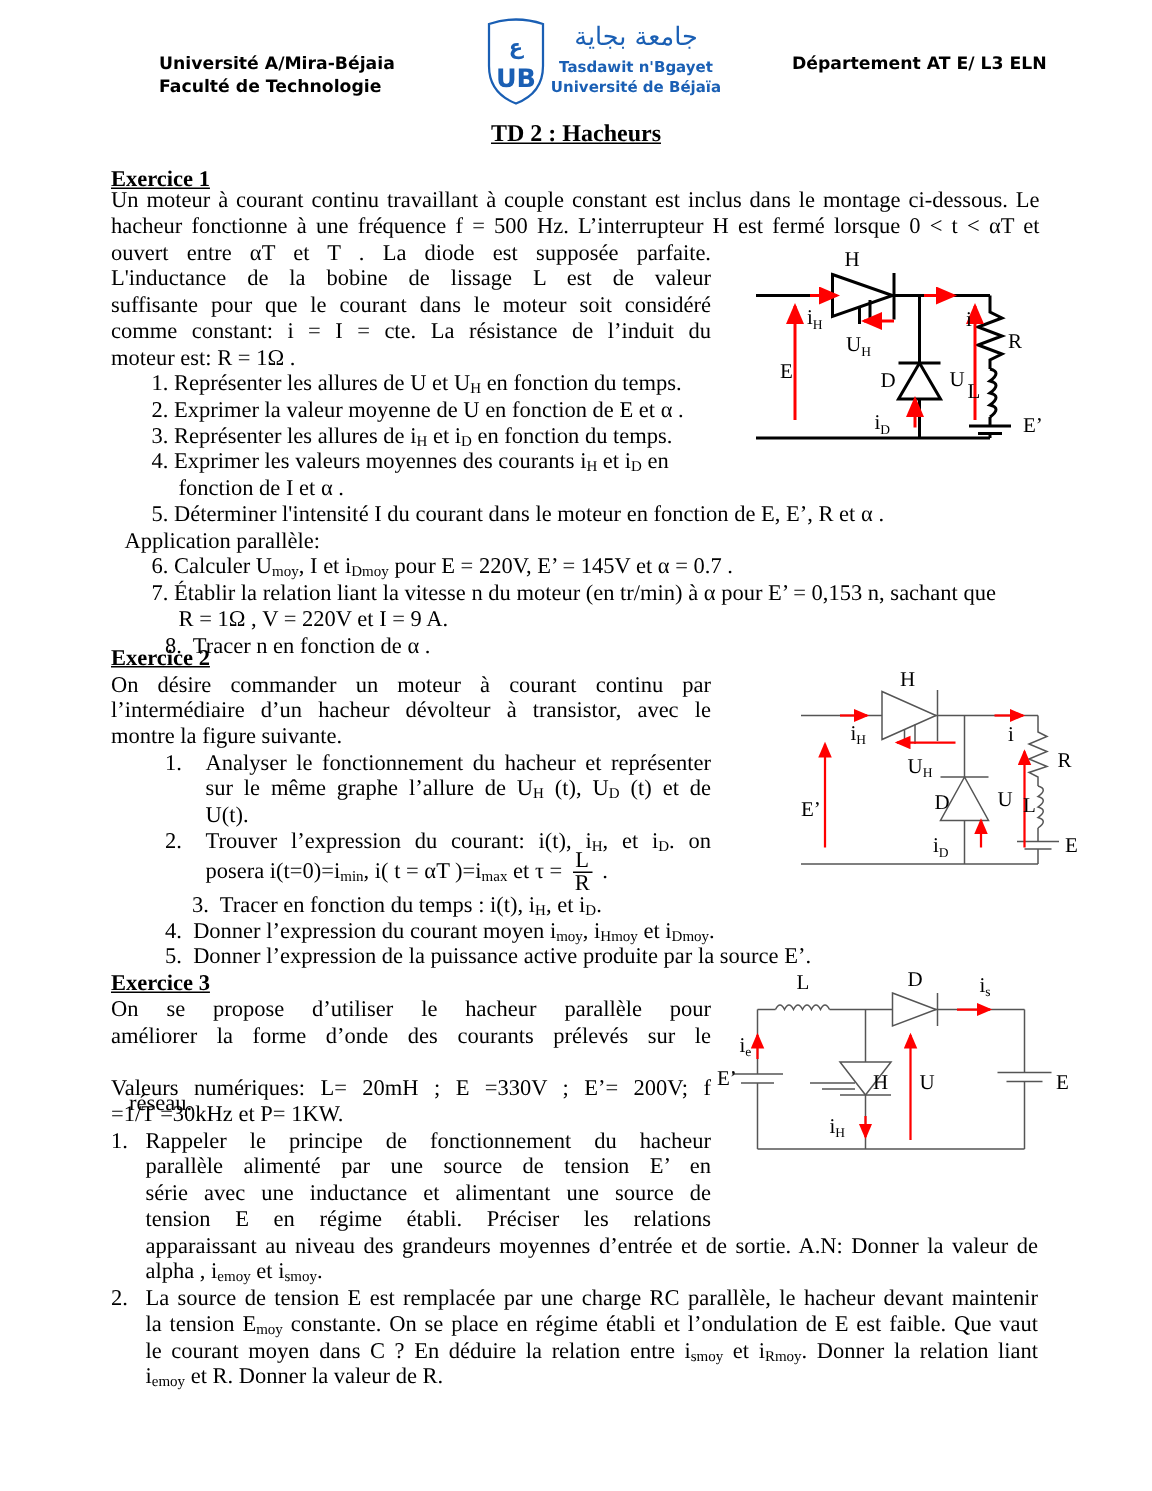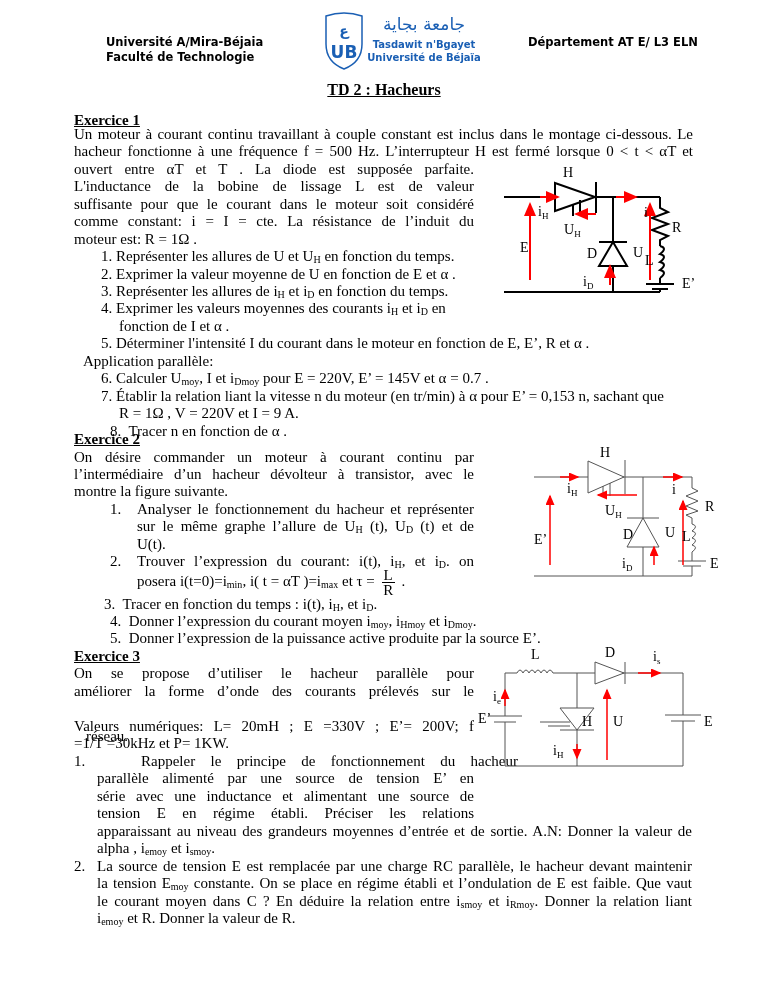--- a/index.html
+++ b/index.html
@@ -133,21 +133,21 @@
 </div>
 <div class="t" style="left:137px; top:536px;">U(t).</div>
 
 <div class="t" style="left:110px; top:553px;"><span>2.</span></div>
 <div class="j" style="left:137px; top:553px; width:337px;">
   <span>Trouver l’expression du courant: i(t), i</span><sub>H</sub><span>, et i</span><sub>D</sub><span>. on</span>
 </div>
 <div class="t" style="left:137px; top:567px; line-height:28px;">
   <span>posera i(t=0)=i</span><sub>min</sub><span>, i( t = αT )=i</span><sub>max</sub><span> et  τ = </span><span class="frac"><span class="num">L</span><span>R</span></span><span> .</span>
 </div>
-<div class="t" style="left:104px; top:596px;text-align:right;">
+<div class="t" style="left:128px; top:596px;text-align:right;">
   <span>3.</span>&nbsp; <span>Tracer en fonction du temps : i(t), i</span><sub>H</sub><span>, et i</span><sub>D</sub><span>.</span>
 </div>
 <div class="t" style="left:110px; top:613px;">
   <span>4.</span>&nbsp; <span>Donner l’expression du courant moyen i</span><sub>moy</sub><span>, i</span><sub>Hmoy</sub><span> et i</span><sub>Dmoy</sub><span>.</span>
 </div>
 <div class="t" style="left:110px; top:630px;">
   <span>5.</span>&nbsp; <span>Donner l’expression de la puissance active produite par la source E’.</span>
 </div>
 
 <svg class="circ" style="left:510px; top:440px;" width="230" height="145">
@@ -195,21 +195,21 @@
 </svg>
 
 <div class="ex" style="left:74px; top:648px;">Exercice 3</div>
 <div class="j" style="left:74px; top:665px; width:400px;">On se propose d’utiliser le hacheur parallèle pour</div>
 <div class="j" style="left:74px; top:683px; width:400px;">améliorer la forme d’onde des courants prélevés sur le</div>
 <div class="t" style="left:86px; top:700px;margin-top:28px;">réseau.</div>
 <div class="j" style="left:74px; top:718px; width:400px;">Valeurs numériques: L= 20mH ; E =330V ; E’= 200V; f</div>
 <div class="t" style="left:74px; top:735px;">=1/T =30kHz et P= 1KW.</div>
 
 <div class="t" style="left:74px; top:753px;"><span>1.</span></div>
-<div class="j" style="left:97px; top:753px; width:377px;margin-left:44px;">Rappeler le principe de fonctionnement du hacheur</div>
+<div class="j" style="left:97px; top:753px; width:377px;">Rappeler le principe de fonctionnement du hacheur</div>
 <div class="j" style="left:97px; top:770px; width:377px;">parallèle alimenté par une source de tension E’ en</div>
 <div class="j" style="left:97px; top:788px; width:377px;">série avec une inductance et alimentant une source de</div>
 <div class="j" style="left:97px; top:805px; width:377px;">tension E en régime établi. Préciser les relations</div>
 <div class="j" style="left:97px; top:823px; width:595px;">apparaissant au niveau des grandeurs moyennes d’entrée et de sortie. A.N: Donner la valeur de</div>
 <div class="t" style="left:97px; top:840px;">
   <span>alpha , i</span><sub>emoy</sub><span> et i</span><sub>smoy</sub><span>.</span>
 </div>
 
 <div class="t" style="left:74px; top:858px;"><span>2.</span></div>
 <div class="j" style="left:97px; top:858px; width:595px;">La source de tension E est remplacée par une charge RC parallèle, le hacheur devant maintenir</div>

